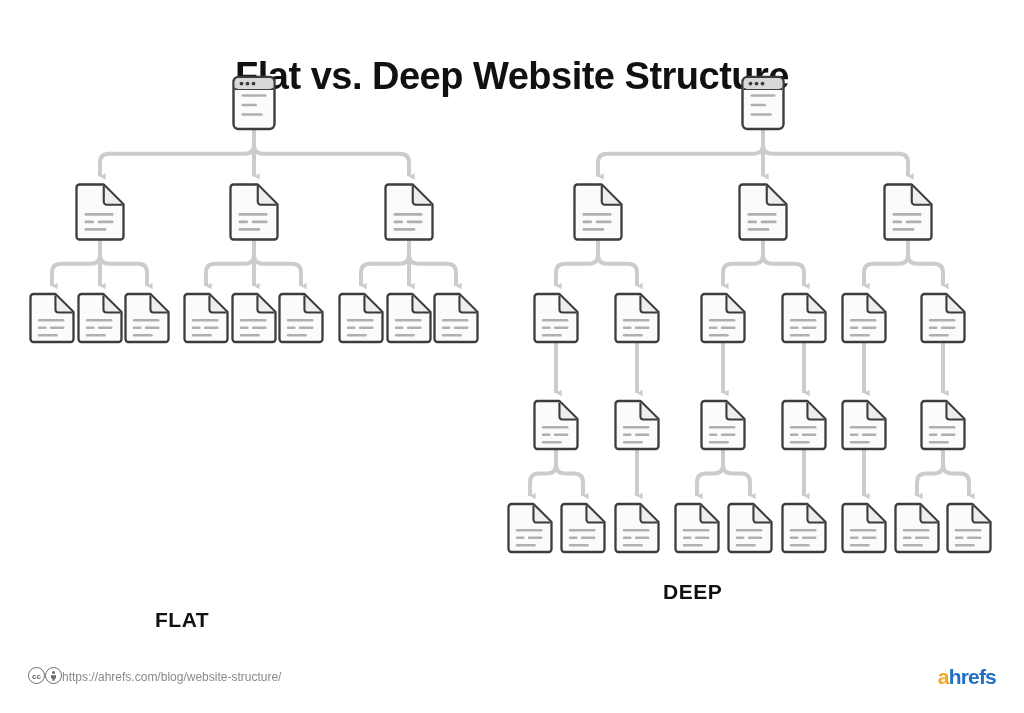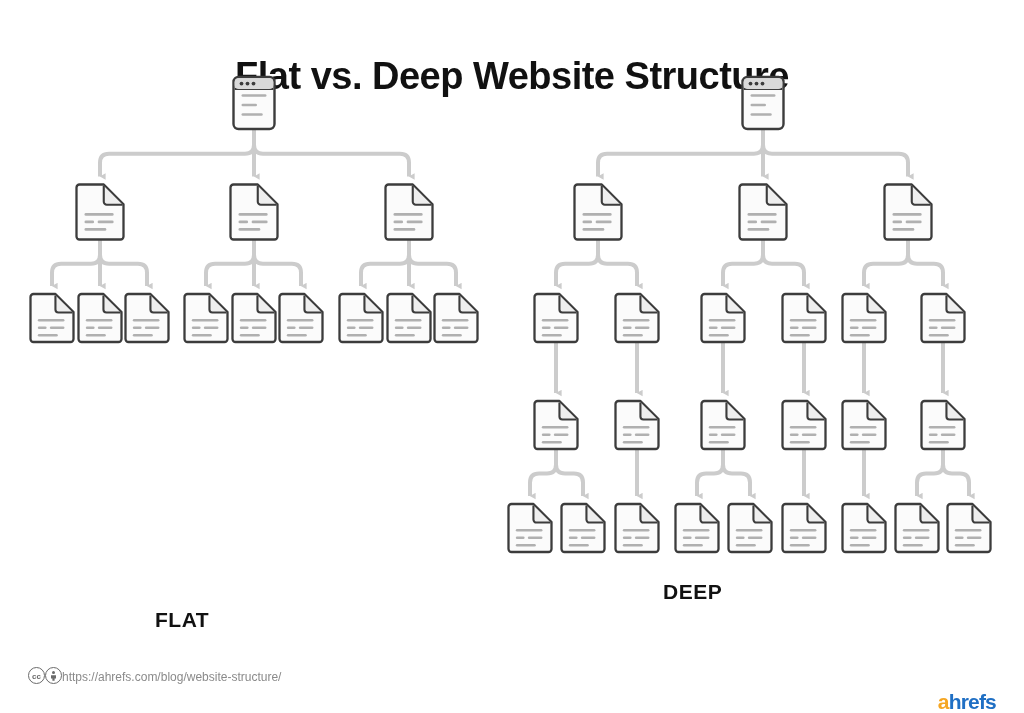--- a/index.html
+++ b/index.html
@@ -76,21 +76,20 @@
     font-family: "Liberation Sans", sans-serif;
   }
   #brand-logo {
     position: absolute;
     right: 28px;
     top: -2px;
     font-size: 21px;
     font-weight: bold;
     letter-spacing: -0.8px;
     font-family: "Liberation Sans", sans-serif;
-    margin-top: 25px;
   }
   #brand-a { color: #f5a623; }
   #brand-hrefs { color: #1f6fc4; }
 </style>
 </head>
 <body>
 
 <h1 id="page-title">Flat vs. Deep Website Structure</h1>
 
 <svg id="diagram-canvas" width="1024" height="713" viewBox="0 0 1024 713">

